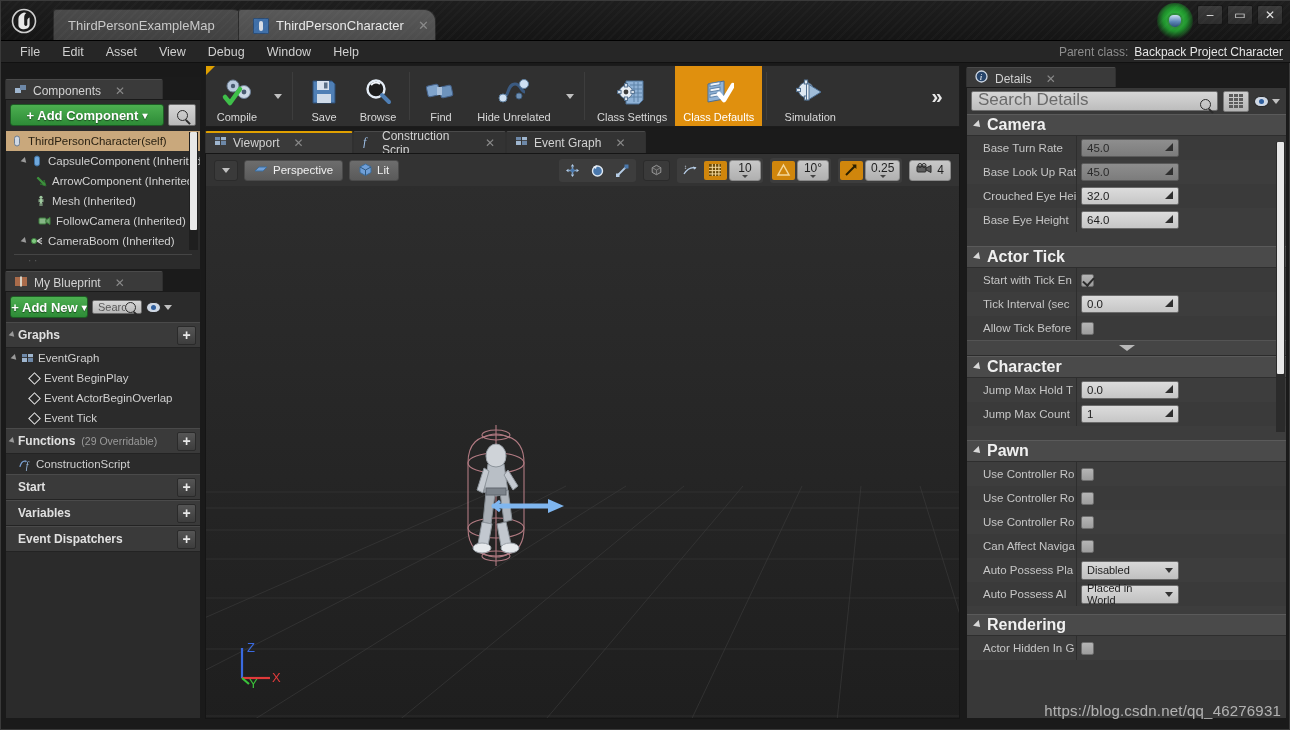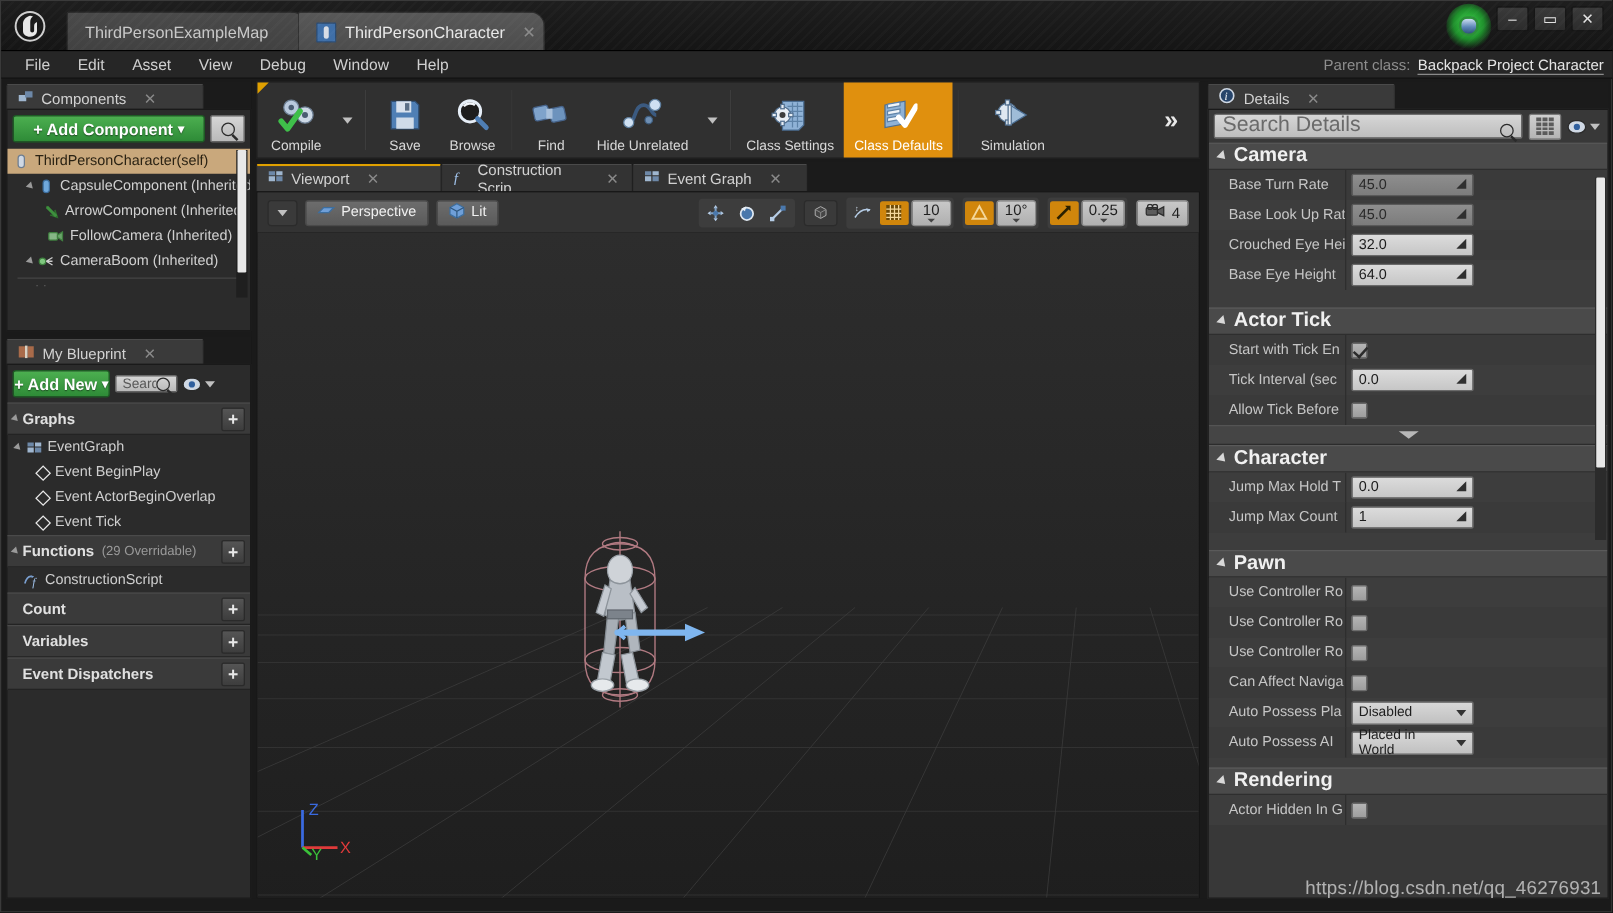--- a/index.html
+++ b/index.html
@@ -98,21 +98,21 @@
     border-top:1px solid #4a4a4a; border-left:1px solid #303030; border-right:1px solid #303030;
   }
   .panel-tab .x { color:#8a8a8a; font-size:12px; margin-left:8px; }
   .panel-tab.hl { border-top:2px solid #e0a000; }
 
   .panel-body { background:#2b2b2b; border:1px solid #1a1a1a; }
 
   
   .left-col { position:absolute; left:4px; top:64px; width:196px; bottom:10px; }
 
-  #components-panel { position:absolute; left:0; top:0; width:196px; height:200px; }
+  #components-panel { position:absolute; left:0; top:12px; width:196px; height:200px; }
   #components-panel .panel-body { position:absolute; left:0; top:22px; right:0; bottom:0; }
 
   .btn-green {
     background: linear-gradient(180deg,#4caf50 0%, #2e8b37 100%);
     border:1px solid #1d5c24; border-radius:3px;
     color:#fff; font-size:13px; font-weight:bold;
     display:flex; align-items:center; justify-content:center; gap:4px;
     text-shadow:0 1px 1px rgba(0,0,0,0.5);
   }
   .search-box {
@@ -395,20 +395,33 @@
           <div class="tree-row" style="padding-left:28px;">
             <span class="ic">
               <svg width="13" height="13" viewBox="0 0 13 13">
                   <path d="M2 2 L9 9 L9 5 L11 11 L5 9 L9 9 Z" fill="#4aa84a" stroke="#2c6c2c"></path>
                   <path d="M2.5 2.5 L10 10" stroke="#3e8f3e" stroke-width="2.4"></path>
                 </svg>
             </span>
             <span>ArrowComponent (Inherited)</span>
           </div>
 
+          <div class="tree-row" style="padding-left:28px;">
+            <span class="ic">
+              <svg width="12" height="12" viewBox="0 0 12 12">
+                  <circle cx="6" cy="2.3" r="1.6" fill="#9fc99f"></circle>
+                  <rect x="5" y="4" width="2" height="4.5" fill="#9fc99f"></rect>
+                  <rect x="3.6" y="4.2" width="1.2" height="3" fill="#9fc99f"></rect>
+                  <rect x="7.2" y="4.2" width="1.2" height="3" fill="#9fc99f"></rect>
+                  <rect x="4.6" y="8" width="1" height="3" fill="#9fc99f"></rect>
+                  <rect x="6.4" y="8" width="1" height="3" fill="#9fc99f"></rect>
+                </svg>
+            </span>
+            <span>Mesh (Inherited)</span>
+          </div>
 
           <div class="tree-row" style="padding-left:32px;">
             <span class="ic">
               <svg width="14" height="12" viewBox="0 0 14 12">
                   <rect x="1" y="3" width="7" height="6" rx="1" fill="#86b686" stroke="#3f7f3f"></rect>
                   <path d="M8 5 L12 2.5 L12 9.5 L8 7 Z" fill="#6aa46a" stroke="#3f7f3f"></path>
                 </svg>
             </span>
             <span>FollowCamera (Inherited)</span>
           </div>
@@ -507,21 +520,21 @@
             <svg width="15" height="13" viewBox="0 0 15 13">
                 <path d="M2 9 q2-7 6-6" stroke="#7a9fd0" stroke-width="1.4" fill="none"></path>
                 <path d="M7.4 2.2 l2.6 .6 -2 1.6z" fill="#7a9fd0"></path>
                 <text x="8.4" y="11" font-size="10" font-style="italic" font-family="serif" fill="#9fc0e8">f</text>
               </svg>
           </span>
           <span>ConstructionScript</span>
         </div>
 
         <div class="mb-section">
-          <span style="margin-left:8px;">Count</span>
+          <span style="margin-left:8px;">Start</span>
           <span class="plus-btn">+</span>
         </div>
 
         <div class="mb-section">
           <span style="margin-left:8px;">Variables</span>
           <span class="plus-btn">+</span>
         </div>
 
         <div class="mb-section">
           <span style="margin-left:8px;">Event Dispatchers</span>

